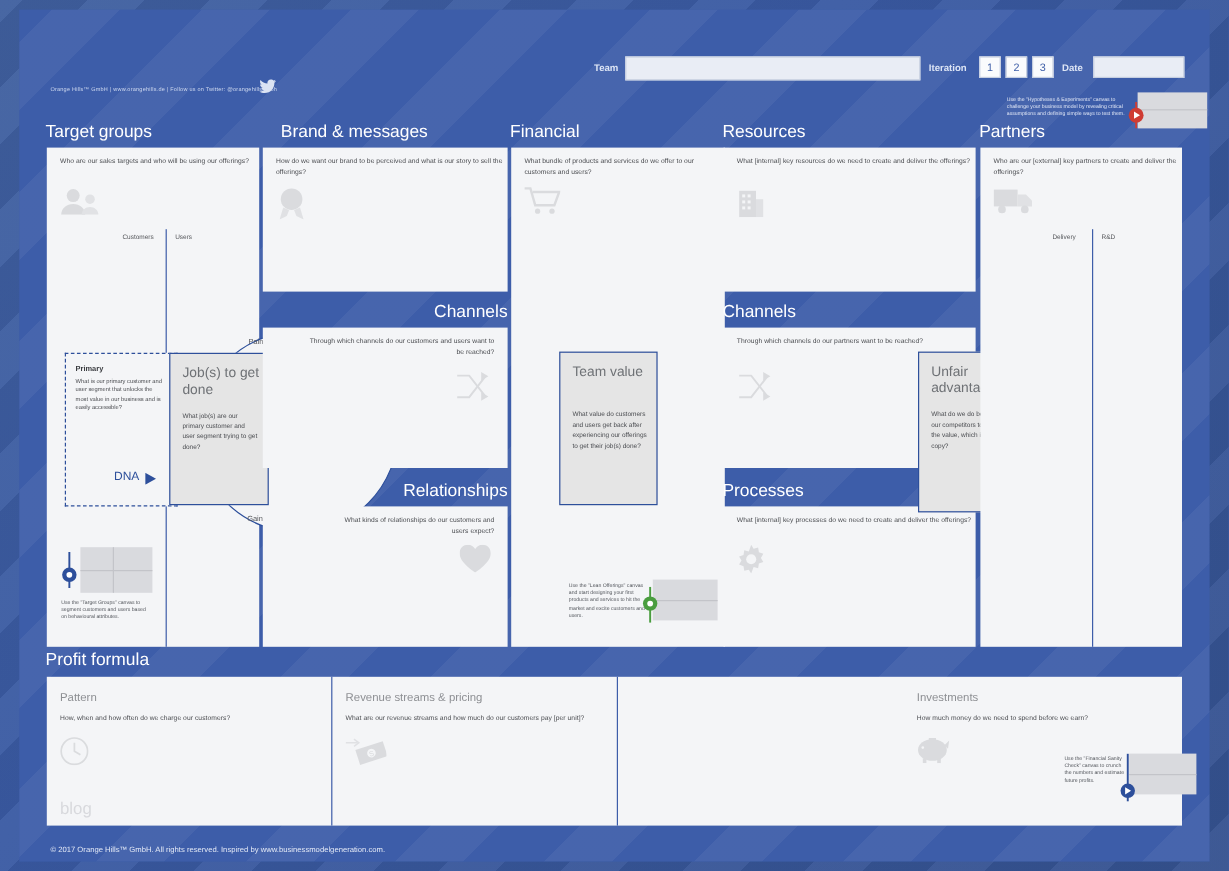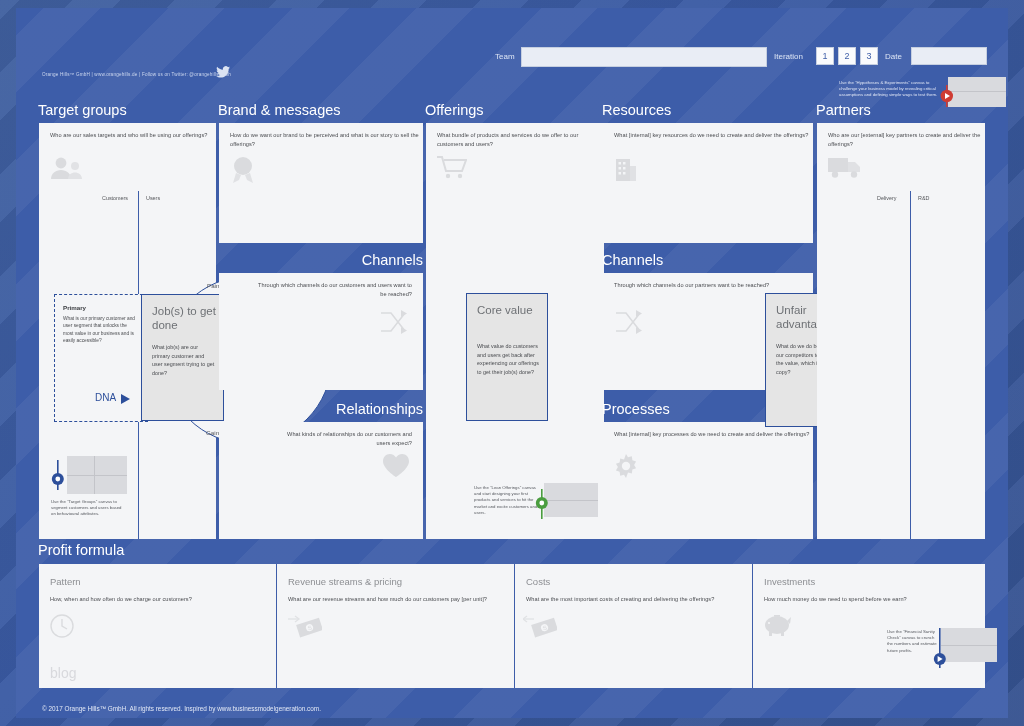--- a/index.html
+++ b/index.html
@@ -39,21 +39,21 @@
   #title{
     position:absolute;left:26px;top:26px;
     font-size:29px;font-weight:bold;color:#ffffff;letter-spacing:0.5px;
   }
   #subtitle{
     position:absolute;left:26px;top:64px;
     font-size:4.6px;color:#cdd8ef;letter-spacing:0.2px;
   }
   #twitter-bird{position:absolute;left:200px;top:58px;width:14px;height:12px;}
   .hdr-label{
-    position:absolute;font-size:8px;color:#dde5f5;top:44px;
+    position:absolute;font-size:8px;color:#dde5f5;top:44px;font-weight:bold;
   }
   .hdr-field{
     position:absolute;top:39px;height:16px;background:#e9edf5;
     border:1px solid #c6cfe0;
   }
   .iter-box{
     position:absolute;top:39px;width:16px;height:16px;background:#fafbfd;
     border:1px solid #c6cfe0;color:#3f5fa8;font-size:9px;
     display:flex;align-items:center;justify-content:center;
   }
@@ -139,22 +139,22 @@
     <span style="position:absolute;left:113px;top:7px;">
       <svg width="16" height="22" viewBox="0 0 16 22">
         <rect x="7" y="0" width="1.6" height="22" fill="#cf3c33"></rect>
         <circle cx="7.8" cy="11" r="6.2" fill="#cf3c33"></circle>
         <path d="M6 8 L11 11 L6 14 Z" fill="#ffffff"></path>
       </svg>
     </span>
   </div>
 
   <div class="sec-head" style="left:22px;top:94px;">Target groups</div>
-  <div class="sec-head" style="left:202px;top:94px;">Brand &amp; messages</div>
-  <div class="sec-head" style="left:409px;top:94px;">Offerings</div>
+  <div class="sec-head" style="left:218px;top:94px;">Brand &amp; messages</div>
+  <div class="sec-head" style="left:409px;top:94px;">Financial</div>
   <div class="sec-head" style="left:586px;top:94px;">Resources</div>
   <div class="sec-head" style="left:800px;top:94px;">Partners</div>
 
   <div class="panel" style="left:23px;top:115px;width:177px;height:416px;">
     <div class="p-q">Who are our sales targets and who will be using our offerings?</div>
     <span class="icon-gray" style="left:11px;top:34px;">
       <svg width="34" height="22" viewBox="0 0 34 22">
         <circle cx="11" cy="6" r="5.4" fill="#9fa1a5"></circle>
         <path d="M1 22c0-5.5 4.5-9 10-9s10 3.5 10 9z" fill="#9fa1a5"></path>
         <circle cx="25" cy="9" r="4" fill="#b6b8bc"></circle>
@@ -254,21 +254,21 @@
         <svg width="16" height="30" viewBox="0 0 16 30">
           <rect x="7" y="0" width="1.6" height="30" fill="#4a9d3f"></rect>
           <circle cx="7.8" cy="14" r="6" fill="#4a9d3f"></circle>
           <circle cx="7.8" cy="14" r="2.4" fill="#ffffff"></circle>
         </svg>
       </span>
     </div>
   </div>
 
   <div class="hibox" style="left:450px;top:285px;width:80px;height:126px;">
-    <div class="hi-title" style="width:62px;">Core value</div>
+    <div class="hi-title" style="width:62px;">Team value</div>
     <div class="hi-q" style="top:48px;width:64px;">What value do customers and users get back after experiencing our offerings to get their job(s) done?</div>
   </div>
 
   <div class="panel" style="left:587px;top:115px;width:210px;height:120px;">
     <div class="p-q">What [internal] key resources do we need to create and deliver the offerings?</div>
     <span class="icon-gray" style="left:11px;top:32px;">
       <svg width="24" height="26" viewBox="0 0 24 26">
         <rect x="2" y="4" width="14" height="22" fill="#9fa1a5"></rect>
         <rect x="16" y="11" width="6" height="15" fill="#b4b6ba"></rect>
         <rect x="4.5" y="7" width="2.5" height="2.5" fill="#f4f5f7"></rect>
@@ -351,36 +351,20 @@
           <g transform="rotate(-18 22 16)">
             <rect x="10" y="8" width="24" height="13" fill="#9fa1a5"></rect>
             <circle cx="22" cy="14.5" r="3.6" fill="#f4f5f7"></circle>
             <text x="22" y="17" font-size="6" text-anchor="middle" fill="#9fa1a5" font-family="sans-serif">S</text>
           </g>
         </svg>
       </span>
       <div class="vline" style="left:237px;top:0;height:124px;"></div>
     </div>
 
-    <div style="position:absolute;left:476px;top:0;width:237px;height:124px;">
-      <div class="p-title" style="top:12px;">Costs</div>
-      <div class="p-q" style="top:31px;width:226px;">What are the most important costs of creating and delivering the offerings?</div>
-      <span class="icon-gray" style="left:8px;top:49px;">
-        <svg width="34" height="26" viewBox="0 0 34 26">
-          <path d="M11 6 L1 6" stroke="#b4b6ba" stroke-width="1.3" fill="none"></path>
-          <path d="M4 3 L0 6 L4 9" stroke="#b4b6ba" stroke-width="1.3" fill="none"></path>
-          <g transform="rotate(-18 22 16)">
-            <rect x="10" y="8" width="24" height="13" fill="#9fa1a5"></rect>
-            <circle cx="22" cy="14.5" r="3.6" fill="#f4f5f7"></circle>
-            <text x="22" y="17" font-size="6" text-anchor="middle" fill="#9fa1a5" font-family="sans-serif">S</text>
-          </g>
-        </svg>
-      </span>
-      <div class="vline" style="left:237px;top:0;height:124px;"></div>
-    </div>
 
     <div style="position:absolute;left:714px;top:0;width:232px;height:124px;">
       <div class="p-title" style="top:12px;">Investments</div>
       <div class="p-q" style="top:31px;width:216px;">How much money do we need to spend before we earn?</div>
       <span class="icon-gray" style="left:11px;top:48px;">
         <svg width="28" height="24" viewBox="0 0 28 24">
           <ellipse cx="13" cy="13" rx="12" ry="9" fill="#9fa1a5"></ellipse>
           <path d="M23 9 L27 5 L26 12 Z" fill="#9fa1a5"></path>
           <rect x="5" y="20" width="3" height="4" fill="#9fa1a5"></rect>
           <rect x="17" y="20" width="3" height="4" fill="#9fa1a5"></rect>

